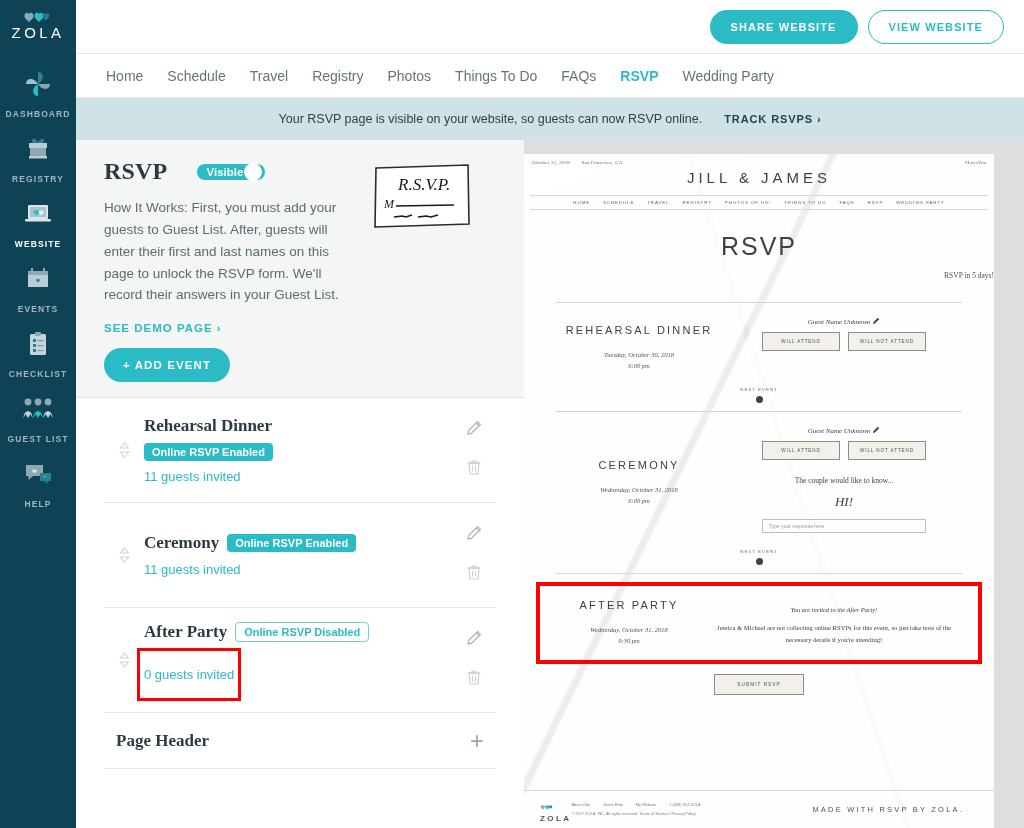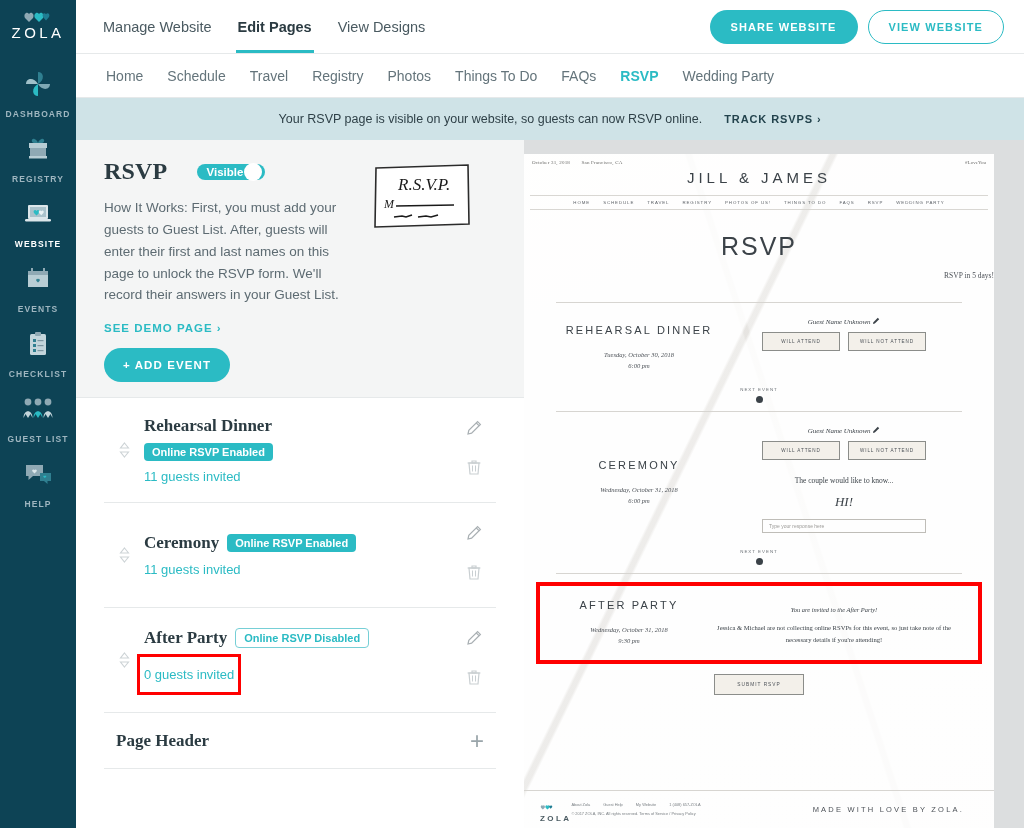--- a/index.html
+++ b/index.html
@@ -143,21 +143,21 @@
   .tag {
     font-size: 11px; font-weight: 700; padding: 3px 8px;
     border-radius: 4px; white-space: nowrap; cursor: pointer;
   }
   .tag-on { background: #2bbbc4; color: #fff; }
   .tag-off { background: #fff; color: #2bbbc4; border: 1px solid #76cfd6; }
   .guests {
     margin-top: 9px; font-size: 13px; color: #2bbbc4; cursor: pointer;
     display: inline-block;
   }
-  .guests.highlight { outline: 3px solid #ff0000; padding: 10px 4px; margin-left:-4px;}
+  .guests.highlight { outline: 3px solid #ff0000; padding: 16px 4px; margin-left:-4px;}
   .row-actions {
     width: 44px; flex:0 0 44px; display: flex; flex-direction: column;
     align-items: center; justify-content: space-between;
     height: 68px; padding: 4px 0;
   }
   .icon-btn { cursor: pointer; opacity: .75; }
 
   .page-header-row {
     display: flex; align-items: center; justify-content: space-between;
     height: 56px; border-bottom: 1px solid #e6e9ea; padding: 0 12px;
@@ -381,25 +381,20 @@
           <path d="M21.5 16 C20.8 15 22.2 14.3 22.8 15.1 C23.4 14.3 24.8 15 24 16 L22.8 17.1Z" fill="#2bbbc4"></path>
         </svg>
       </span>
       <span class="nav-label">HELP</span>
     </div>
   </div>
 
   <div class="main">
 
     <div class="topbar">
-      <div class="topnav">
-        <div class="topnav-item">Manage Website</div>
-        <div class="topnav-item active">Edit Pages</div>
-        <div class="topnav-item">View Designs</div>
-      </div>
       <div class="topbar-actions">
         <div class="btn-pill btn-filled">SHARE WEBSITE</div>
         <div class="btn-pill btn-outline">VIEW WEBSITE</div>
       </div>
     </div>
 
     <div class="subnav">
       <div class="subnav-item">Home</div>
       <div class="subnav-item">Schedule</div>
       <div class="subnav-item">Travel</div>
@@ -667,21 +662,21 @@
             </div>
             <div class="footer-links">
               <div class="row1">
                 <span>About Zola</span>
                 <span>Guest Help</span>
                 <span>My Website</span>
                 <span>1 (408) 657-ZOLA</span>
               </div>
               <div>© 2017 ZOLA, INC. All rights reserved. Terms of Service / Privacy Policy</div>
             </div>
-            <div class="made-with">MADE WITH LOVE BY ZOLA.</div>
+            <div class="made-with">MADE WITH RSVP BY ZOLA.</div>
           </div>
 
         </div>
       </div>
 
     </div>
   </div>
 </div>
 
 </body></html>

